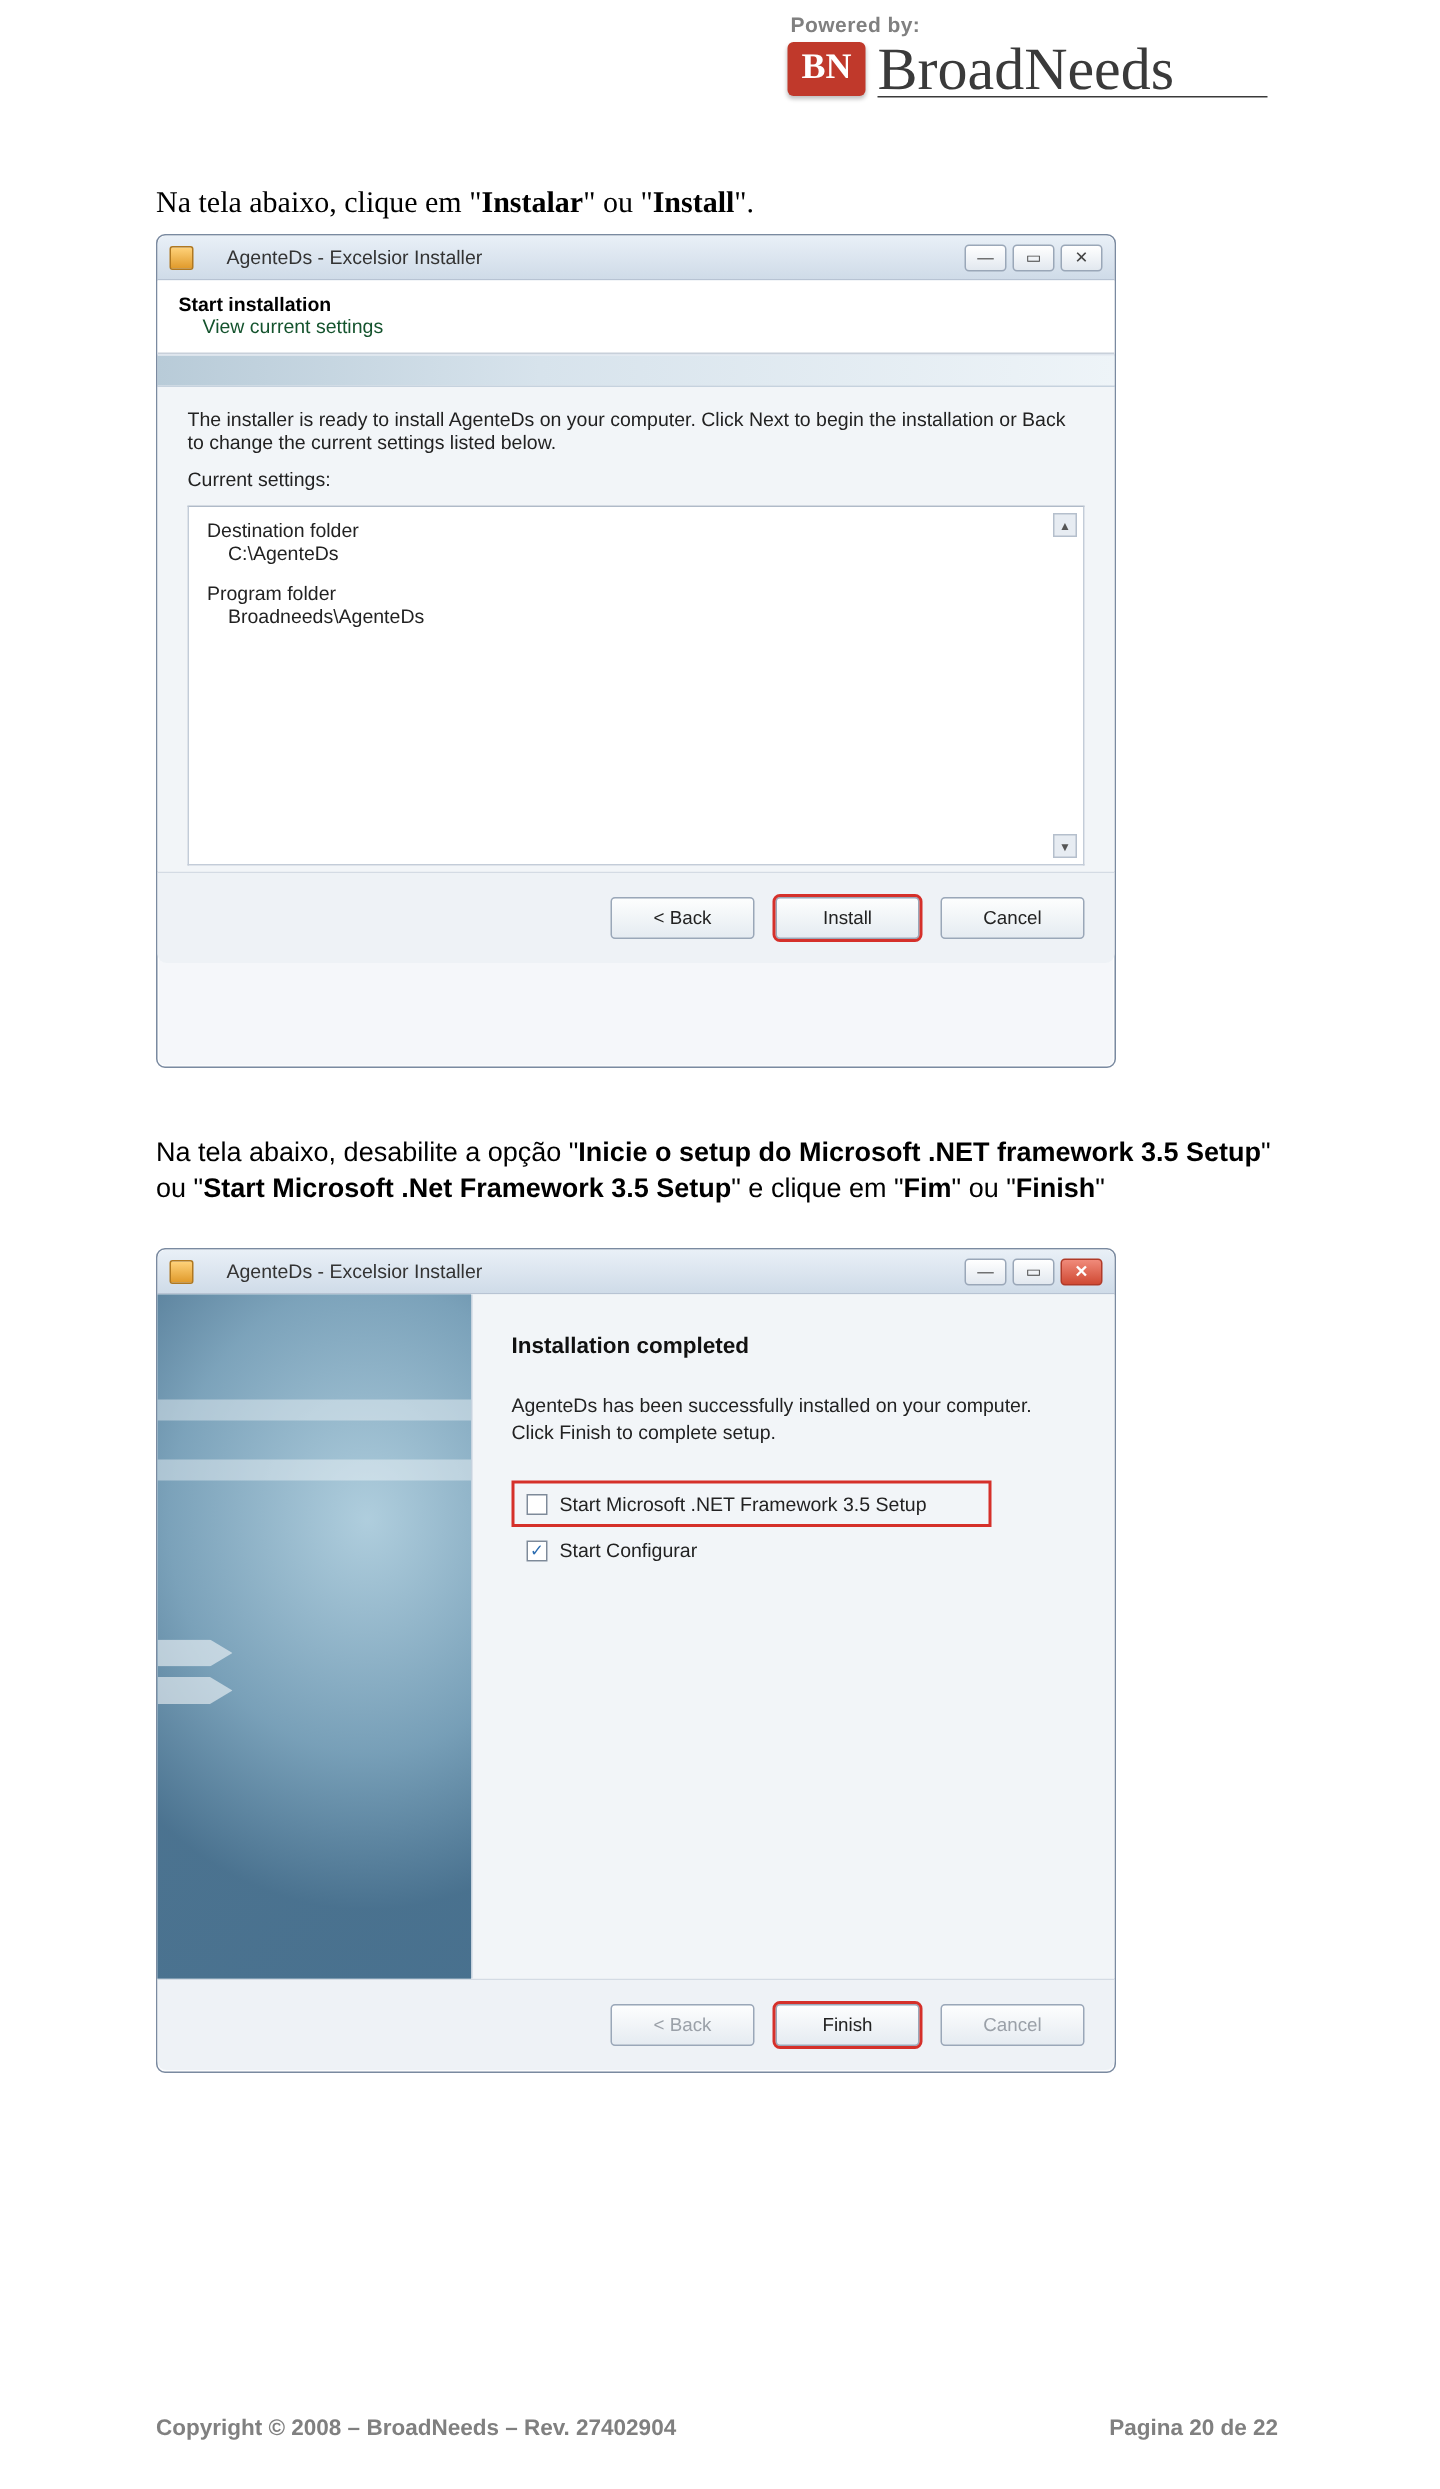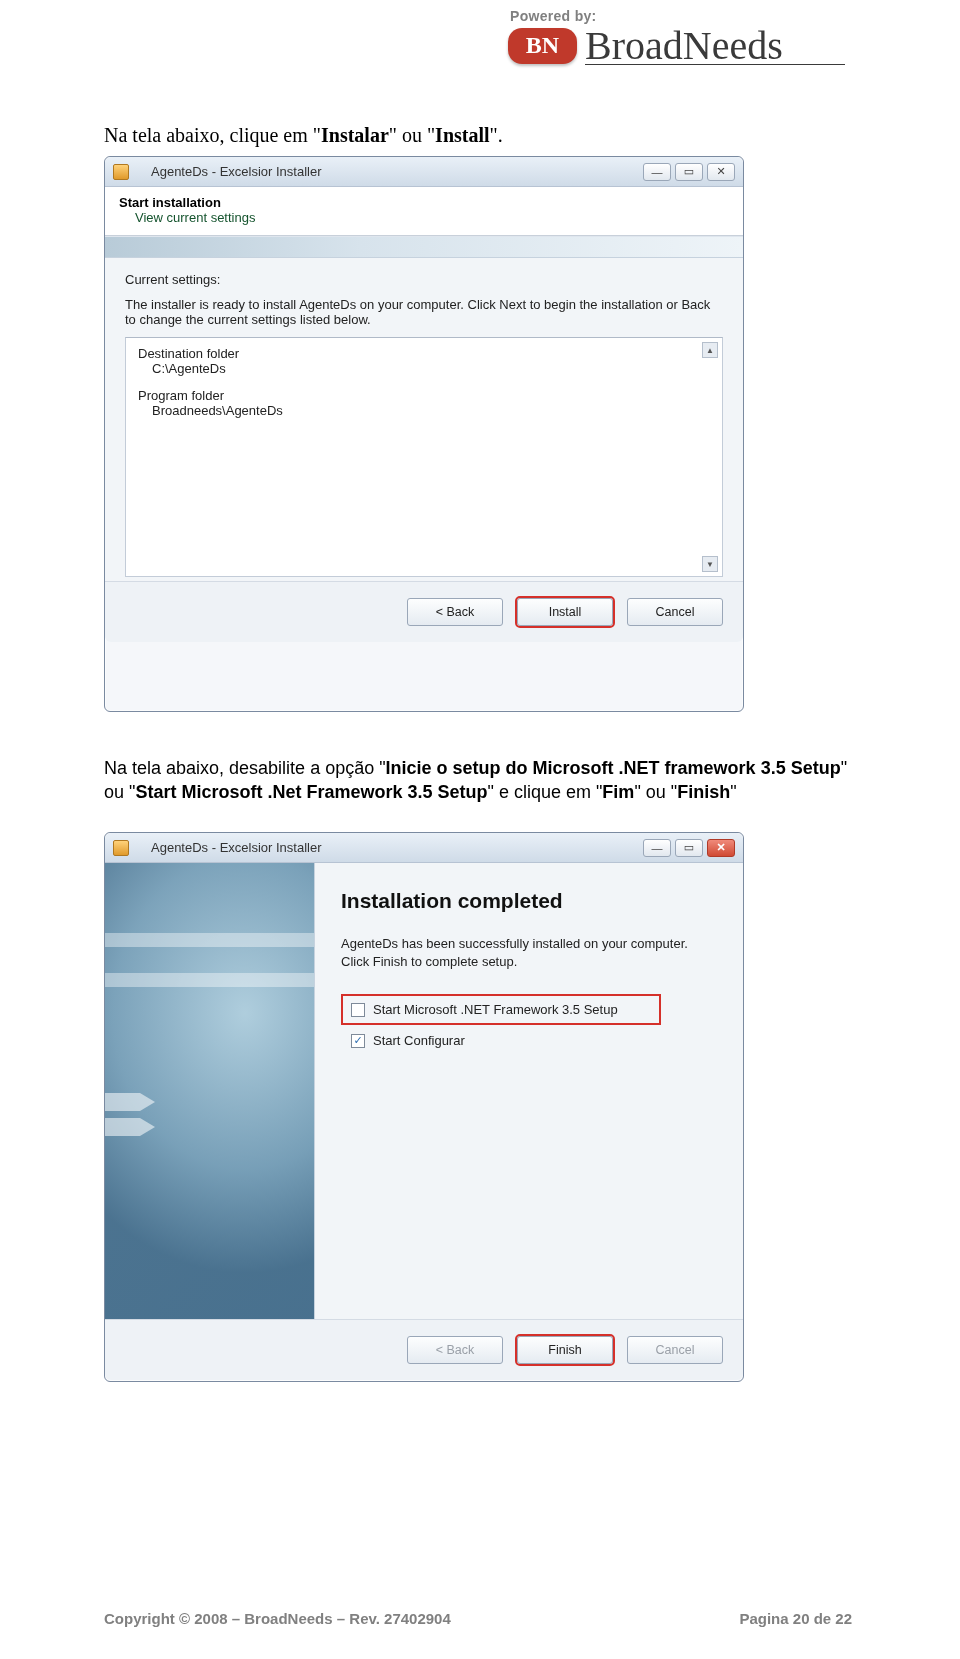--- a/index.html
+++ b/index.html
@@ -27,24 +27,24 @@
     letter-spacing: .3px;
     margin-left: 2px;
   }
   .hdr .logo {
     display: flex;
     align-items: center;
     gap: 8px;
     margin-top: 2px;
   }
   .bn-badge {
-    width: 69px;
+    width: 52px;
     height: 36px;
     background: #c0392b;
-    border-radius: 14px;
+    border-radius: 4px;
     display: flex;
     align-items: center;
     justify-content: center;
     box-shadow: 0 2px 3px rgba(0,0,0,.25);
   }
   .bn-badge span {
     color: #fff;
     font-family: "Brush Script MT", cursive;
     font-size: 24px;
     font-weight: 700;
@@ -220,21 +220,21 @@
     clip-path: polygon(0 0, 70% 0, 100% 50%, 70% 100%, 0 100%);
   }
   .arrow-hint.a1 { top: 230px; }
   .arrow-hint.a2 { top: 255px; }
 
   .rightcol {
     flex: 1;
     padding: 26px 26px 0 26px;
   }
   .rightcol h2 {
-    font-size: 21px;
+    font-size: 15px;
     font-weight: 700;
     color: #111;
     margin-bottom: 22px;
   }
   .rightcol .desc {
     font-size: 13px;
     line-height: 1.35;
     margin-bottom: 24px;
   }
   .chkblock {
@@ -303,22 +303,22 @@
       <div class="wbtn">▭</div>
       <div class="wbtn">✕</div>
     </div>
   </div>
   <div class="head">
     <div class="h1">Start installation</div>
     <div class="h2">View current settings</div>
   </div>
   <div class="decor-strip"></div>
   <div class="body">
+    <p>The installer is ready to install AgenteDs  on your computer. Click Next to begin the installation or Back to change the current settings listed below.</p>
     <p>Current settings:</p>
-    <p>The installer is ready to install AgenteDs  on your computer. Click Next to begin the installation or Back to change the current settings listed below.</p>
     <div class="settings-box">
       <div class="scroll-arrow top">▲</div>
       <div class="group">
         <div>Destination folder</div>
         <div class="indent">C:\AgenteDs</div>
       </div>
       <div class="group">
         <div>Program folder</div>
         <div class="indent">Broadneeds\AgenteDs</div>
       </div>

